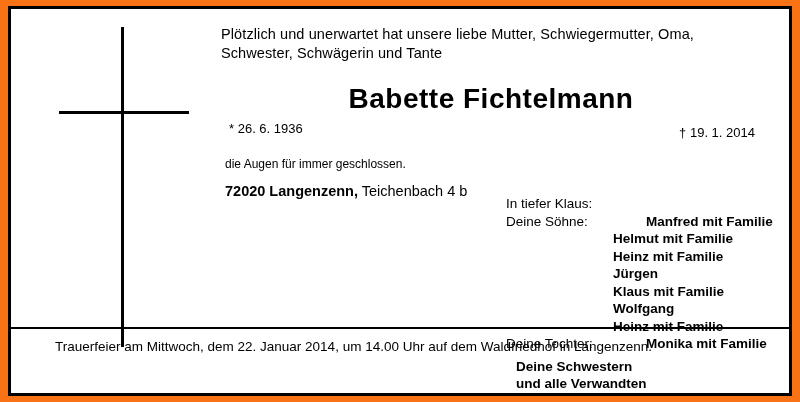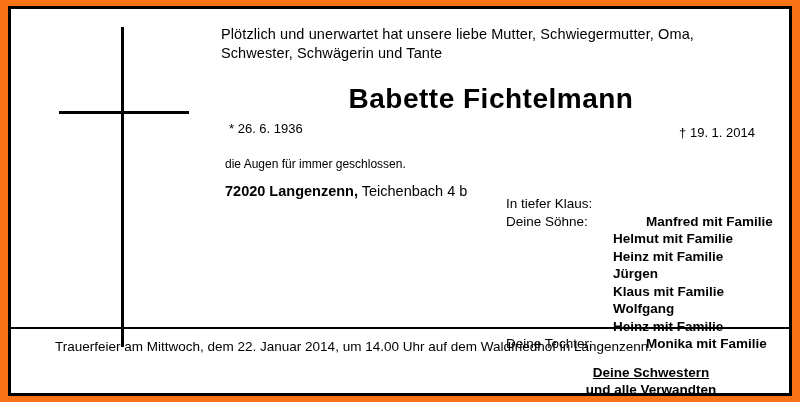--- a/index.html
+++ b/index.html
@@ -132,25 +132,24 @@
     text-align: left;
   }
   .mlist {
     text-align: left;
     margin-left: 107px;
   }
   .mlist div {
     font-weight: bold;
   }
   .mfinal {
-    text-align: center;
-    font-weight: bold;
-    margin-top: 11px;
+    text-align: left;
+    font-weight: bold;
+    margin-top: 5px;
     margin-left: 10px;
-    text-decoration: underline;
   }
   .mfinal div { font-weight: bold; }
   
   .divider {
     position: absolute;
     left: 0;
     right: 0;
     top: 318px;
     height: 2px;
     background: #000000;

